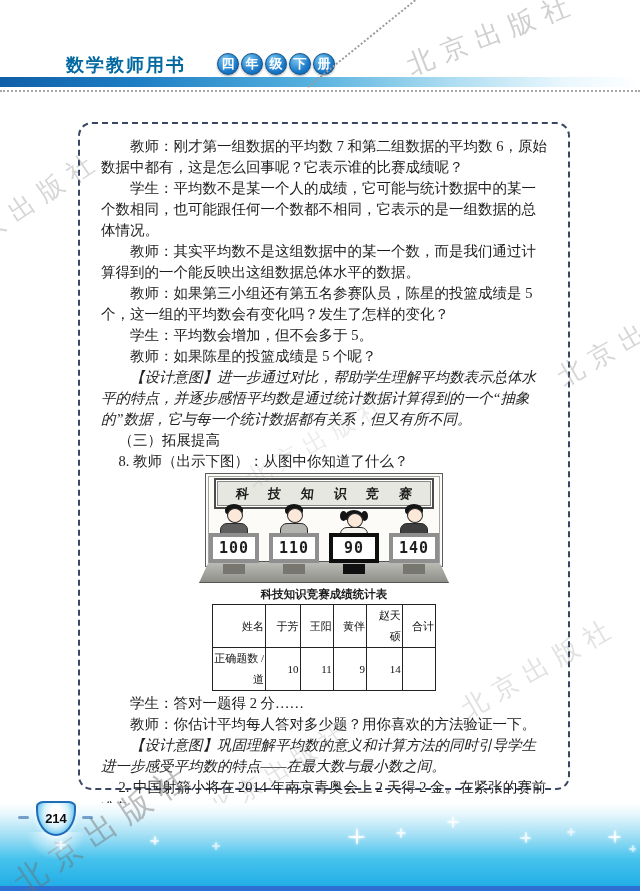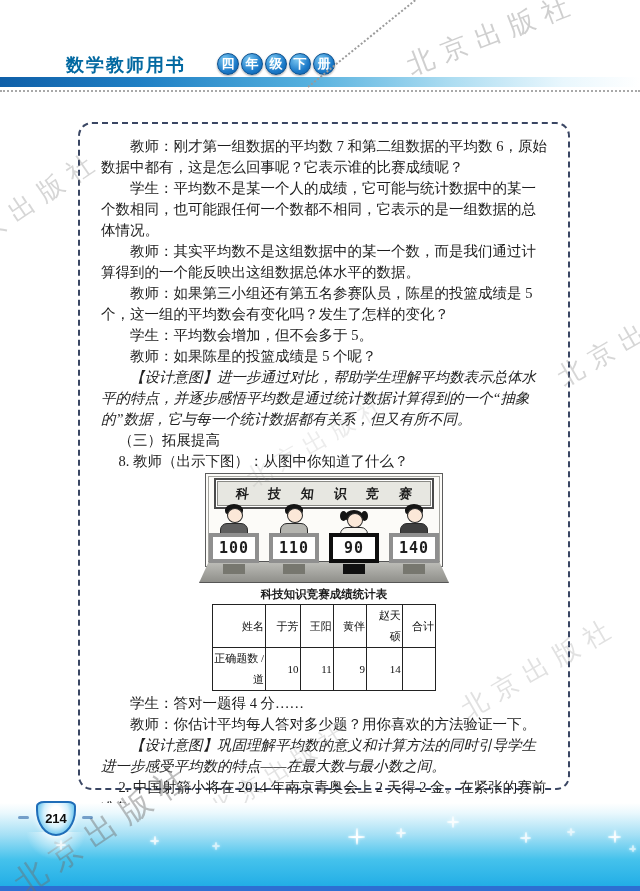--- a/index.html
+++ b/index.html
@@ -233,21 +233,21 @@
             <td class="c2">11</td>
             <td class="c3">9</td>
             <td class="c4">14</td>
             <td class="c5"></td>
           </tr>
           </tbody>
         </table>
       </div>
     </div>
 
-    <p>学生：答对一题得 4 分……</p>
+    <p>学生：答对一题得 2 分……</p>
     <p>教师：你估计平均每人答对多少题？用你喜欢的方法验证一下。</p>
     <p class="p-intent">【设计意图】巩固理解平均数的意义和计算方法的同时引导学生进一步感受平均数的特点——在最大数与最小数之间。</p>
     <p class="p-item">2. 中国射箭小将在 2014 年南京青奥会上 2 天得 2 金。在紧张的赛前准备</p>
   </div>
 
   <div class="footer-band"></div>
   <div class="bottom-strip"></div>
   <span class="badge-dash left"></span>
   <span class="badge-dash right"></span>
   <div class="badge-glow"></div>

